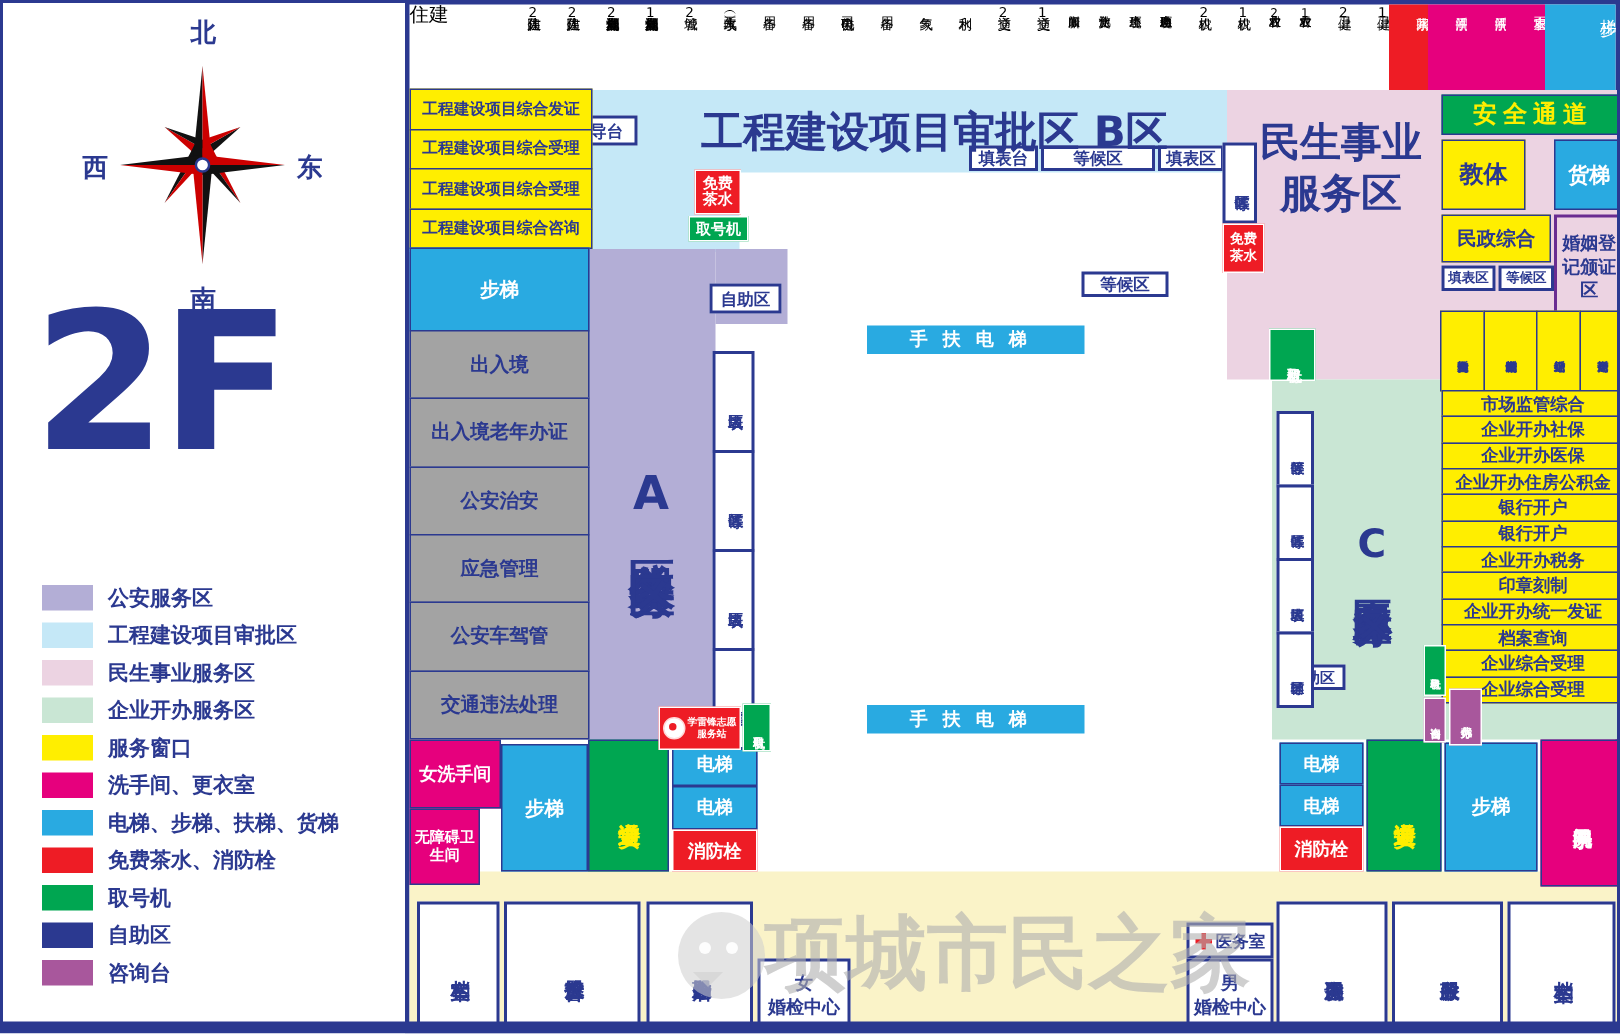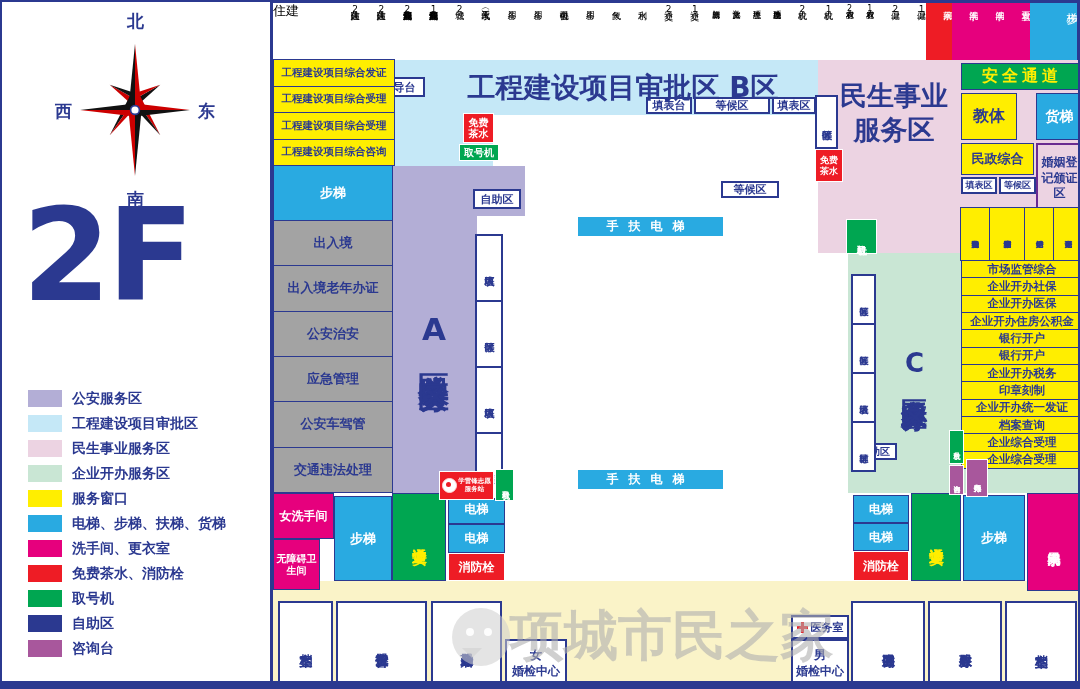--- a/index.html
+++ b/index.html
@@ -120,26 +120,26 @@
       </div>
       <div class="row">
         <span class="sw" style="background: rgb(201, 230, 212);"></span>
         <span class="lb">企业开办服务区</span>
       </div>
       <div class="row">
         <span class="sw" style="background: rgb(255, 238, 0);"></span>
         <span class="lb">服务窗口</span>
       </div>
       <div class="row">
+        <span class="sw" style="background: rgb(230, 0, 125);"></span>
+        <span class="lb">洗手间、更衣室</span>
+      </div>
+      <div class="row">
         <span class="sw" style="background: rgb(41, 170, 225);"></span>
         <span class="lb">电梯、步梯、扶梯、货梯</span>
-      </div>
-      <div class="row">
-        <span class="sw" style="background: rgb(230, 0, 125);"></span>
-        <span class="lb">洗手间、更衣室</span>
       </div>
       <div class="row">
         <span class="sw" style="background: rgb(238, 28, 37);"></span>
         <span class="lb">免费茶水、消防栓</span>
       </div>
       <div class="row">
         <span class="sw" style="background: rgb(0, 166, 81);"></span>
         <span class="lb">取号机</span>
       </div>
       <div class="row">

